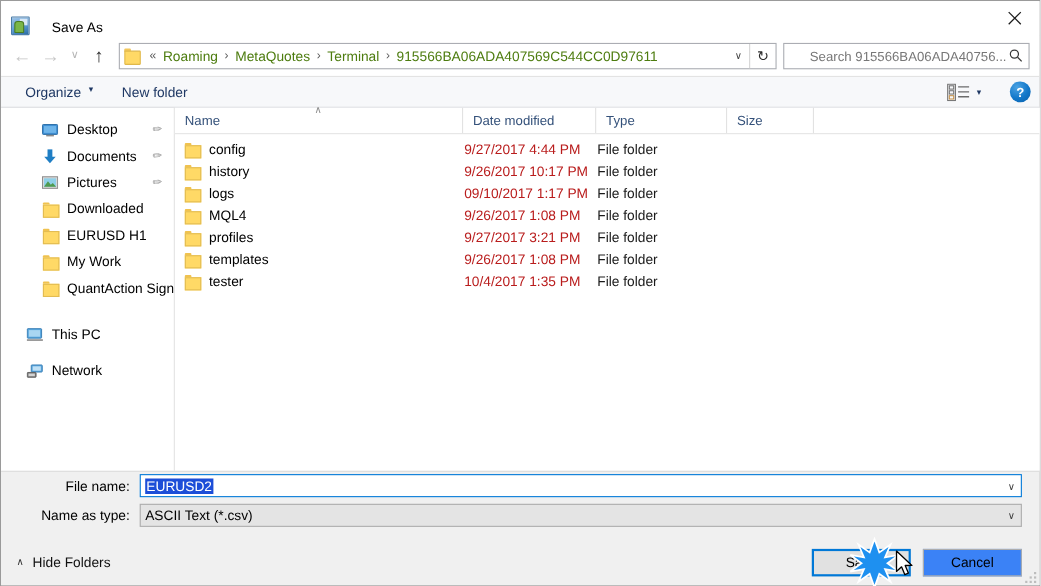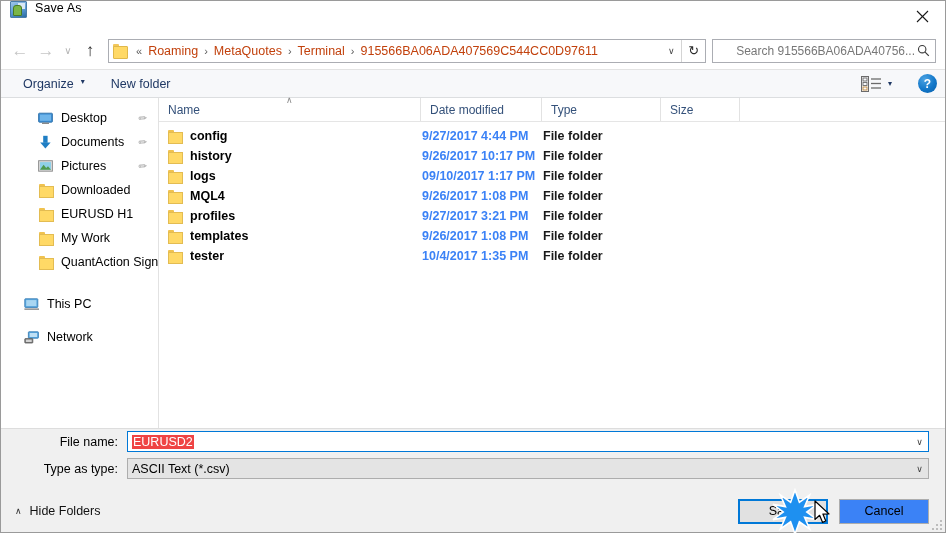--- a/index.html
+++ b/index.html
@@ -20,23 +20,24 @@
     display: flex;
     flex-direction: column;
   }
 
   
   .titlebar {
     height: 31px;
     flex: 0 0 31px;
     background: #ffffff;
     display: flex;
-    align-items: flex-start;
+    align-items: flex-end;
     padding-left: 9px;
     position: relative;
+    gap: 12px;
   }
   .app-icon {
     width: 17px; height: 17px;
     margin-right: 8px;
     position: relative;
     background: linear-gradient(160deg, #9fc5e8 0%, #5b9bd5 55%, #2b6ca3 100%);
     border: 1px solid #4a7ca8;
     border-radius: 1px;
     overflow: hidden;
   }
@@ -122,21 +123,21 @@
   .crumbs {
     display: flex;
     align-items: center;
     flex: 1 1 auto;
     min-width: 0;
     overflow: hidden;
     white-space: nowrap;
   }
   .crumb {
     font-size: 12.5px;
-    color: #c2410c;
+    color: #4d7c0f;
     padding: 1px 3px;
   }
   .crumb-sep {
     color: #5a5a5a;
     font-size: 11px;
     padding: 0 3px;
   }
   .addr-chev {
     width: 20px;
     flex: 0 0 20px;
@@ -312,36 +313,36 @@
   .c-date { flex: 0 0 121px; }
   .c-type { flex: 0 0 119px; }
   .c-size { flex: 0 0 79px; }
   .sortcaret {
     position: absolute;
     left: 127px;
     top: -3px;
     font-size: 9px;
     color: #8d8d8d;
   }
-  .filelist { flex: 1 1 auto; padding-top: 4px; overflow: hidden; font-weight: bold; }
+  .filelist { flex: 1 1 auto; padding-top: 4px; overflow: hidden; }
   .frow {
     height: 20px;
     display: flex;
     align-items: center;
     font-size: 12.5px;
     color: #000;
   }
   .f-name {
     flex: 0 0 262px;
     display: flex;
     align-items: center;
     padding-left: 9px;
   }
   .f-name .fold { margin-right: 8px; flex: 0 0 14px; }
-  .f-date { flex: 0 0 121px; padding-left: 1px; color: #3b82f6; }
+  .f-date { flex: 0 0 121px; padding-left: 1px; color: #b91c1c; }
   .f-type { flex: 0 0 119px; padding-left: 1px; color: #1a1a1a; }
   .f-size { flex: 0 0 79px; }
 
   
   .formarea {
     flex: 0 0 62px;
     background: #f0f0f0;
     border-top: 1px solid #dddddd;
     padding: 2px 16px 0 0;
   }
@@ -373,21 +374,21 @@
     background: #e4e4e4;
   }
   .combo .val {
     flex: 1 1 auto;
     padding-left: 4px;
     font-size: 12.5px;
     overflow: hidden;
     white-space: nowrap;
   }
   .sel-text {
-    background: #ef4444;
+    background: #1d4ed8;
     color: #ffffff;
     padding: 1px 1px 2px 1px;
   }
   .combo .chev {
     flex: 0 0 17px;
     text-align: center;
     font-size: 9px;
     color: #404040;
   }
 
@@ -725,21 +726,21 @@
 
   <div class="formarea">
     <div class="frm-row">
       <div class="frm-label">File name:</div>
       <div class="combo filename">
         <span class="val"><span class="sel-text">EURUSD2</span></span>
         <span class="chev">∨</span>
       </div>
     </div>
     <div class="frm-row">
-      <div class="frm-label">Type as type:</div>
+      <div class="frm-label">Name as type:</div>
       <div class="combo filetype">
         <span class="val">ASCII Text (*.csv)</span>
         <span class="chev">∨</span>
       </div>
     </div>
   </div>
 
   <div class="btnbar">
     <div class="hide-folders">
       <span class="hf-caret">∧</span>

